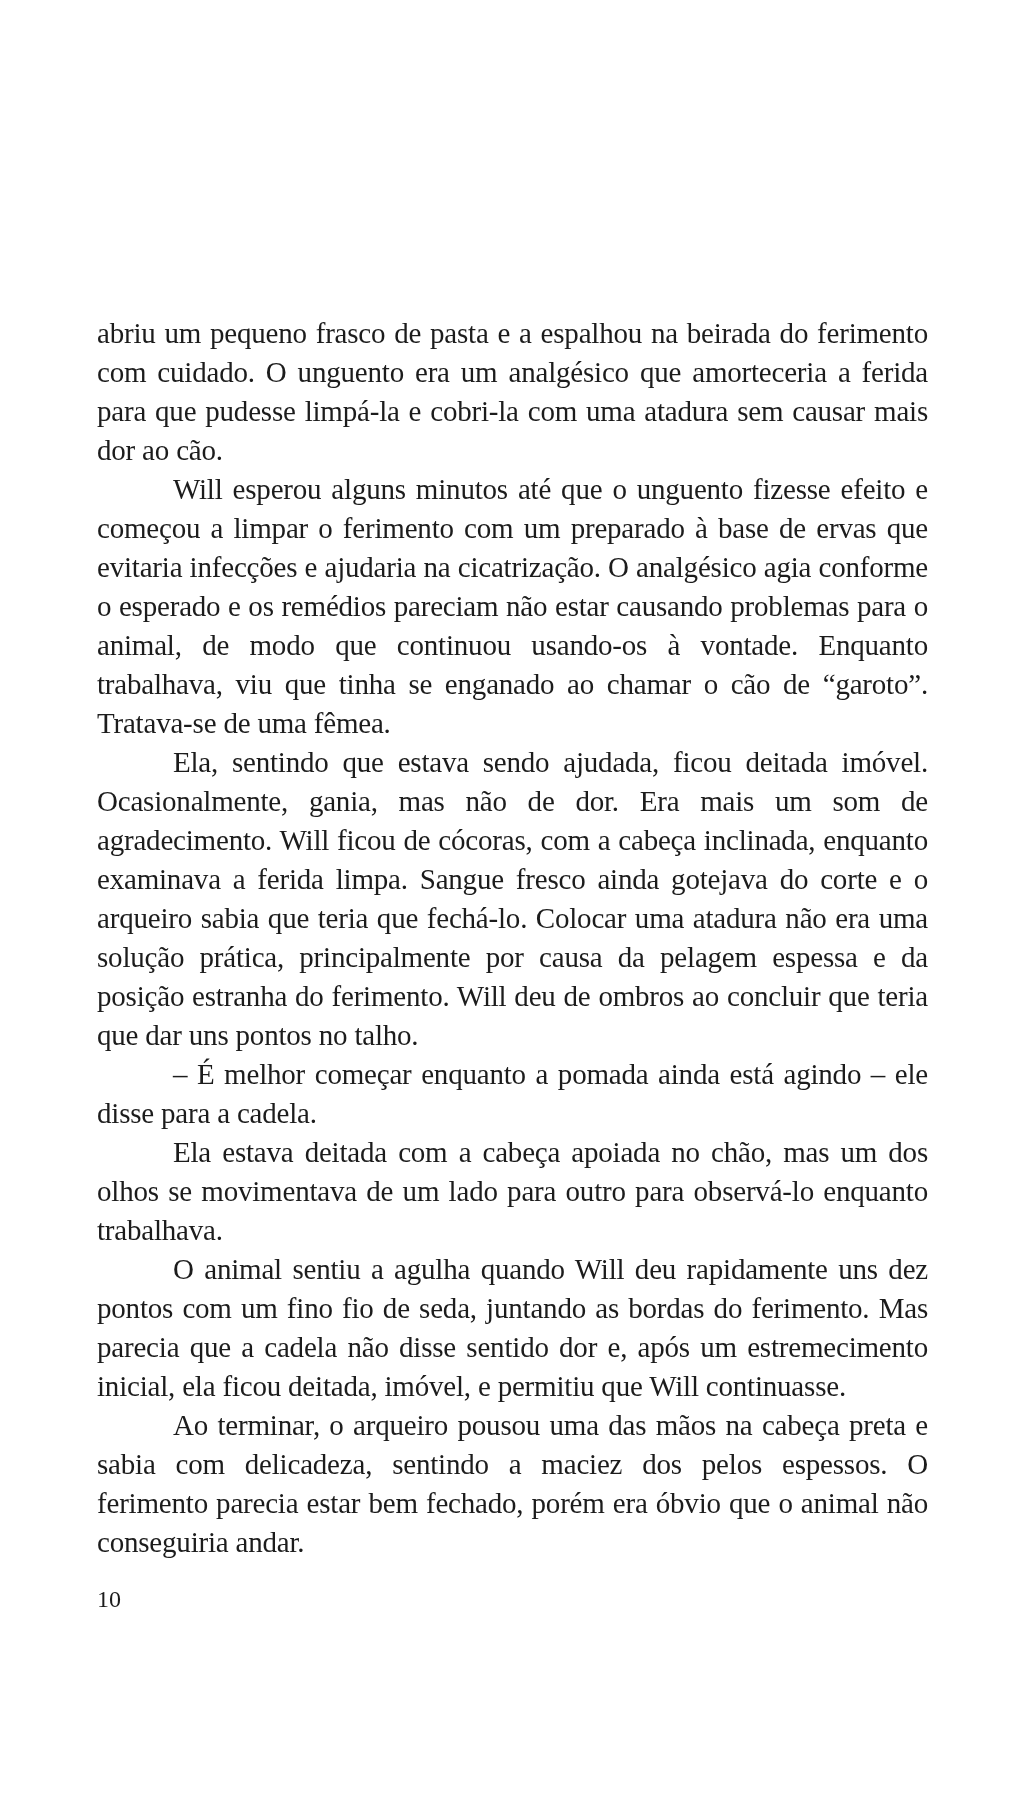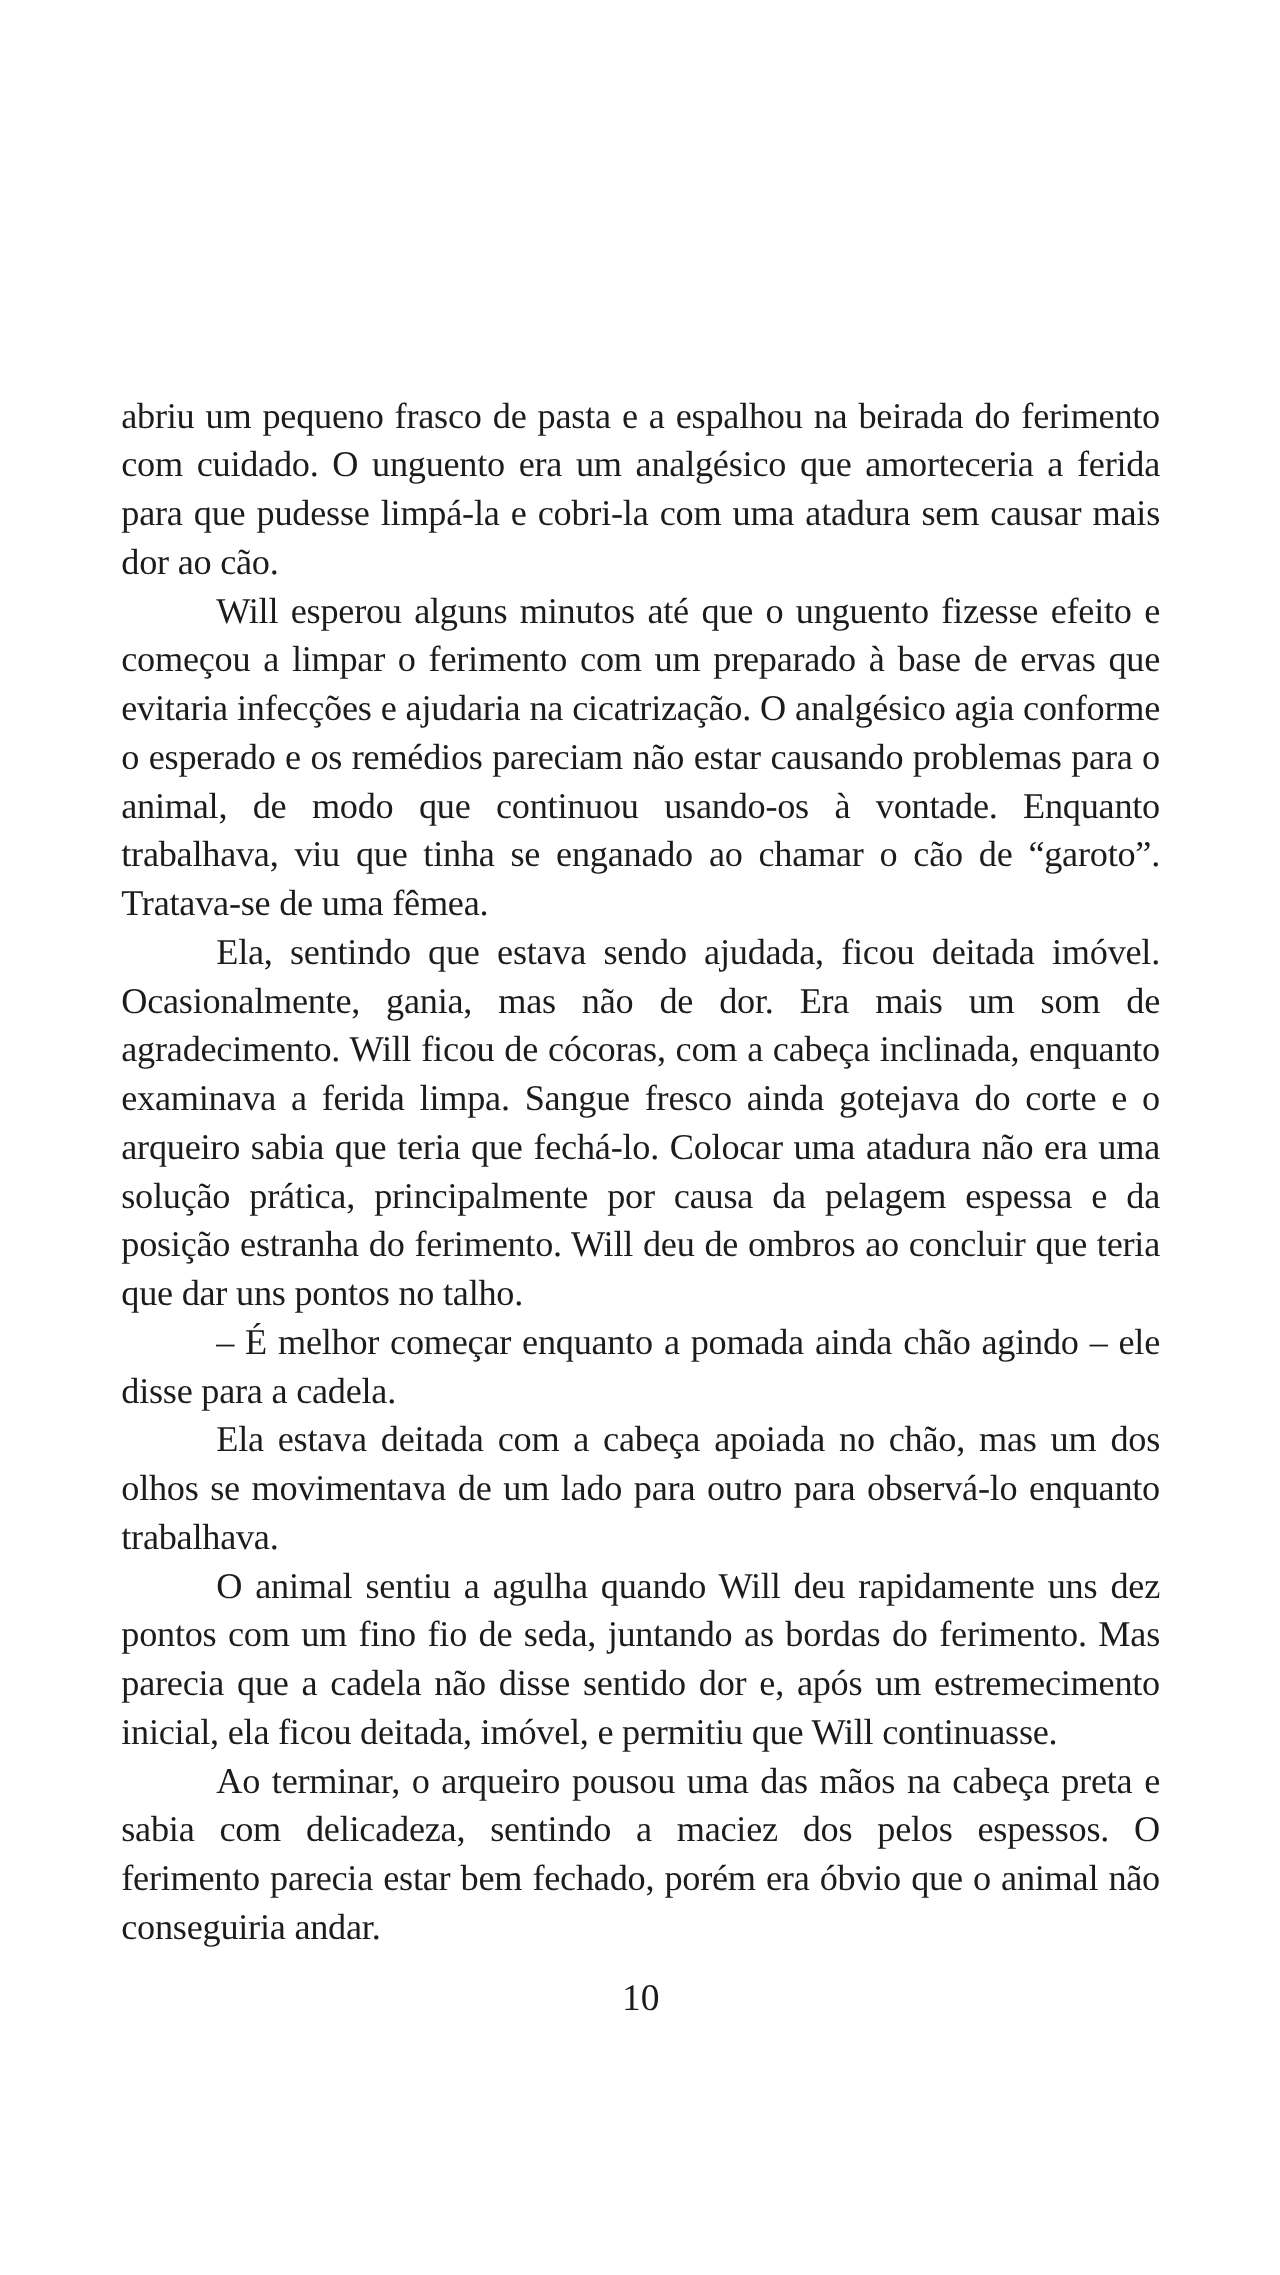--- a/index.html
+++ b/index.html
@@ -34,34 +34,34 @@
     text-indent: 76px;
   }
   .text-block p.no-indent {
     text-indent: 0;
   }
   .folio {
     position: absolute;
     left: 97px;
     width: 831px;
     top: 1583px;
-    text-align: center;
-    font-size: 30px;
+    text-align: left;
+    font-size: 24px;
     line-height: 32px;
     color: #1c1c1c;
   }
 </style>
 </head>
 <body>
 
 <div class="page">
   <div class="text-block">
 
   <p class="no-indent">abriu um pequeno frasco de pasta e a espalhou na beirada do ferimento com cuidado. O unguento era um analgésico que amorteceria a ferida para que pudesse limpá-la e cobri-la com uma atadura sem causar mais dor ao cão.</p>
       <p>Will esperou alguns minutos até que o unguento fizesse efeito e começou a limpar o ferimento com um preparado à base de ervas que evitaria infecções e ajudaria na cicatrização. O analgésico agia conforme o esperado e os remédios pareciam não estar causando problemas para o animal, de modo que continuou usando-os à vontade. Enquanto trabalhava, viu que tinha se enganado ao chamar o cão de “garoto”. Tratava-se de uma fêmea.</p>
       <p>Ela, sentindo que estava sendo ajudada, ficou deitada imóvel. Ocasionalmente, gania, mas não de dor. Era mais um som de agradecimento. Will ficou de cócoras, com a cabeça inclinada, enquanto examinava a ferida limpa. Sangue fresco ainda gotejava do corte e o arqueiro sabia que teria que fechá-lo. Colocar uma atadura não era uma solução prática, principalmente por causa da pelagem espessa e da posição estranha do ferimento. Will deu de ombros ao concluir que teria que dar uns pontos no talho.</p>
-      <p>– É melhor começar enquanto a pomada ainda chão agindo – ele disse para a cadela.</p>
+      <p>– É melhor começar enquanto a pomada ainda está agindo – ele disse para a cadela.</p>
       <p>Ela estava deitada com a cabeça apoiada no chão, mas um dos olhos se movimentava de um lado para outro para observá-lo enquanto trabalhava.</p>
       <p>O animal sentiu a agulha quando Will deu rapidamente uns dez pontos com um fino fio de seda, juntando as bordas do ferimento. Mas parecia que a cadela não disse sentido dor e, após um estremecimento inicial, ela ficou deitada, imóvel, e permitiu que Will continuasse.</p>
       <p>Ao terminar, o arqueiro pousou uma das mãos na cabeça preta e sabia com delicadeza, sentindo a maciez dos pelos espessos. O ferimento parecia estar bem fechado, porém era óbvio que o animal não conseguiria andar.</p>
     </div>
   <div class="folio">10</div>
 </div>
 
 </body></html>

